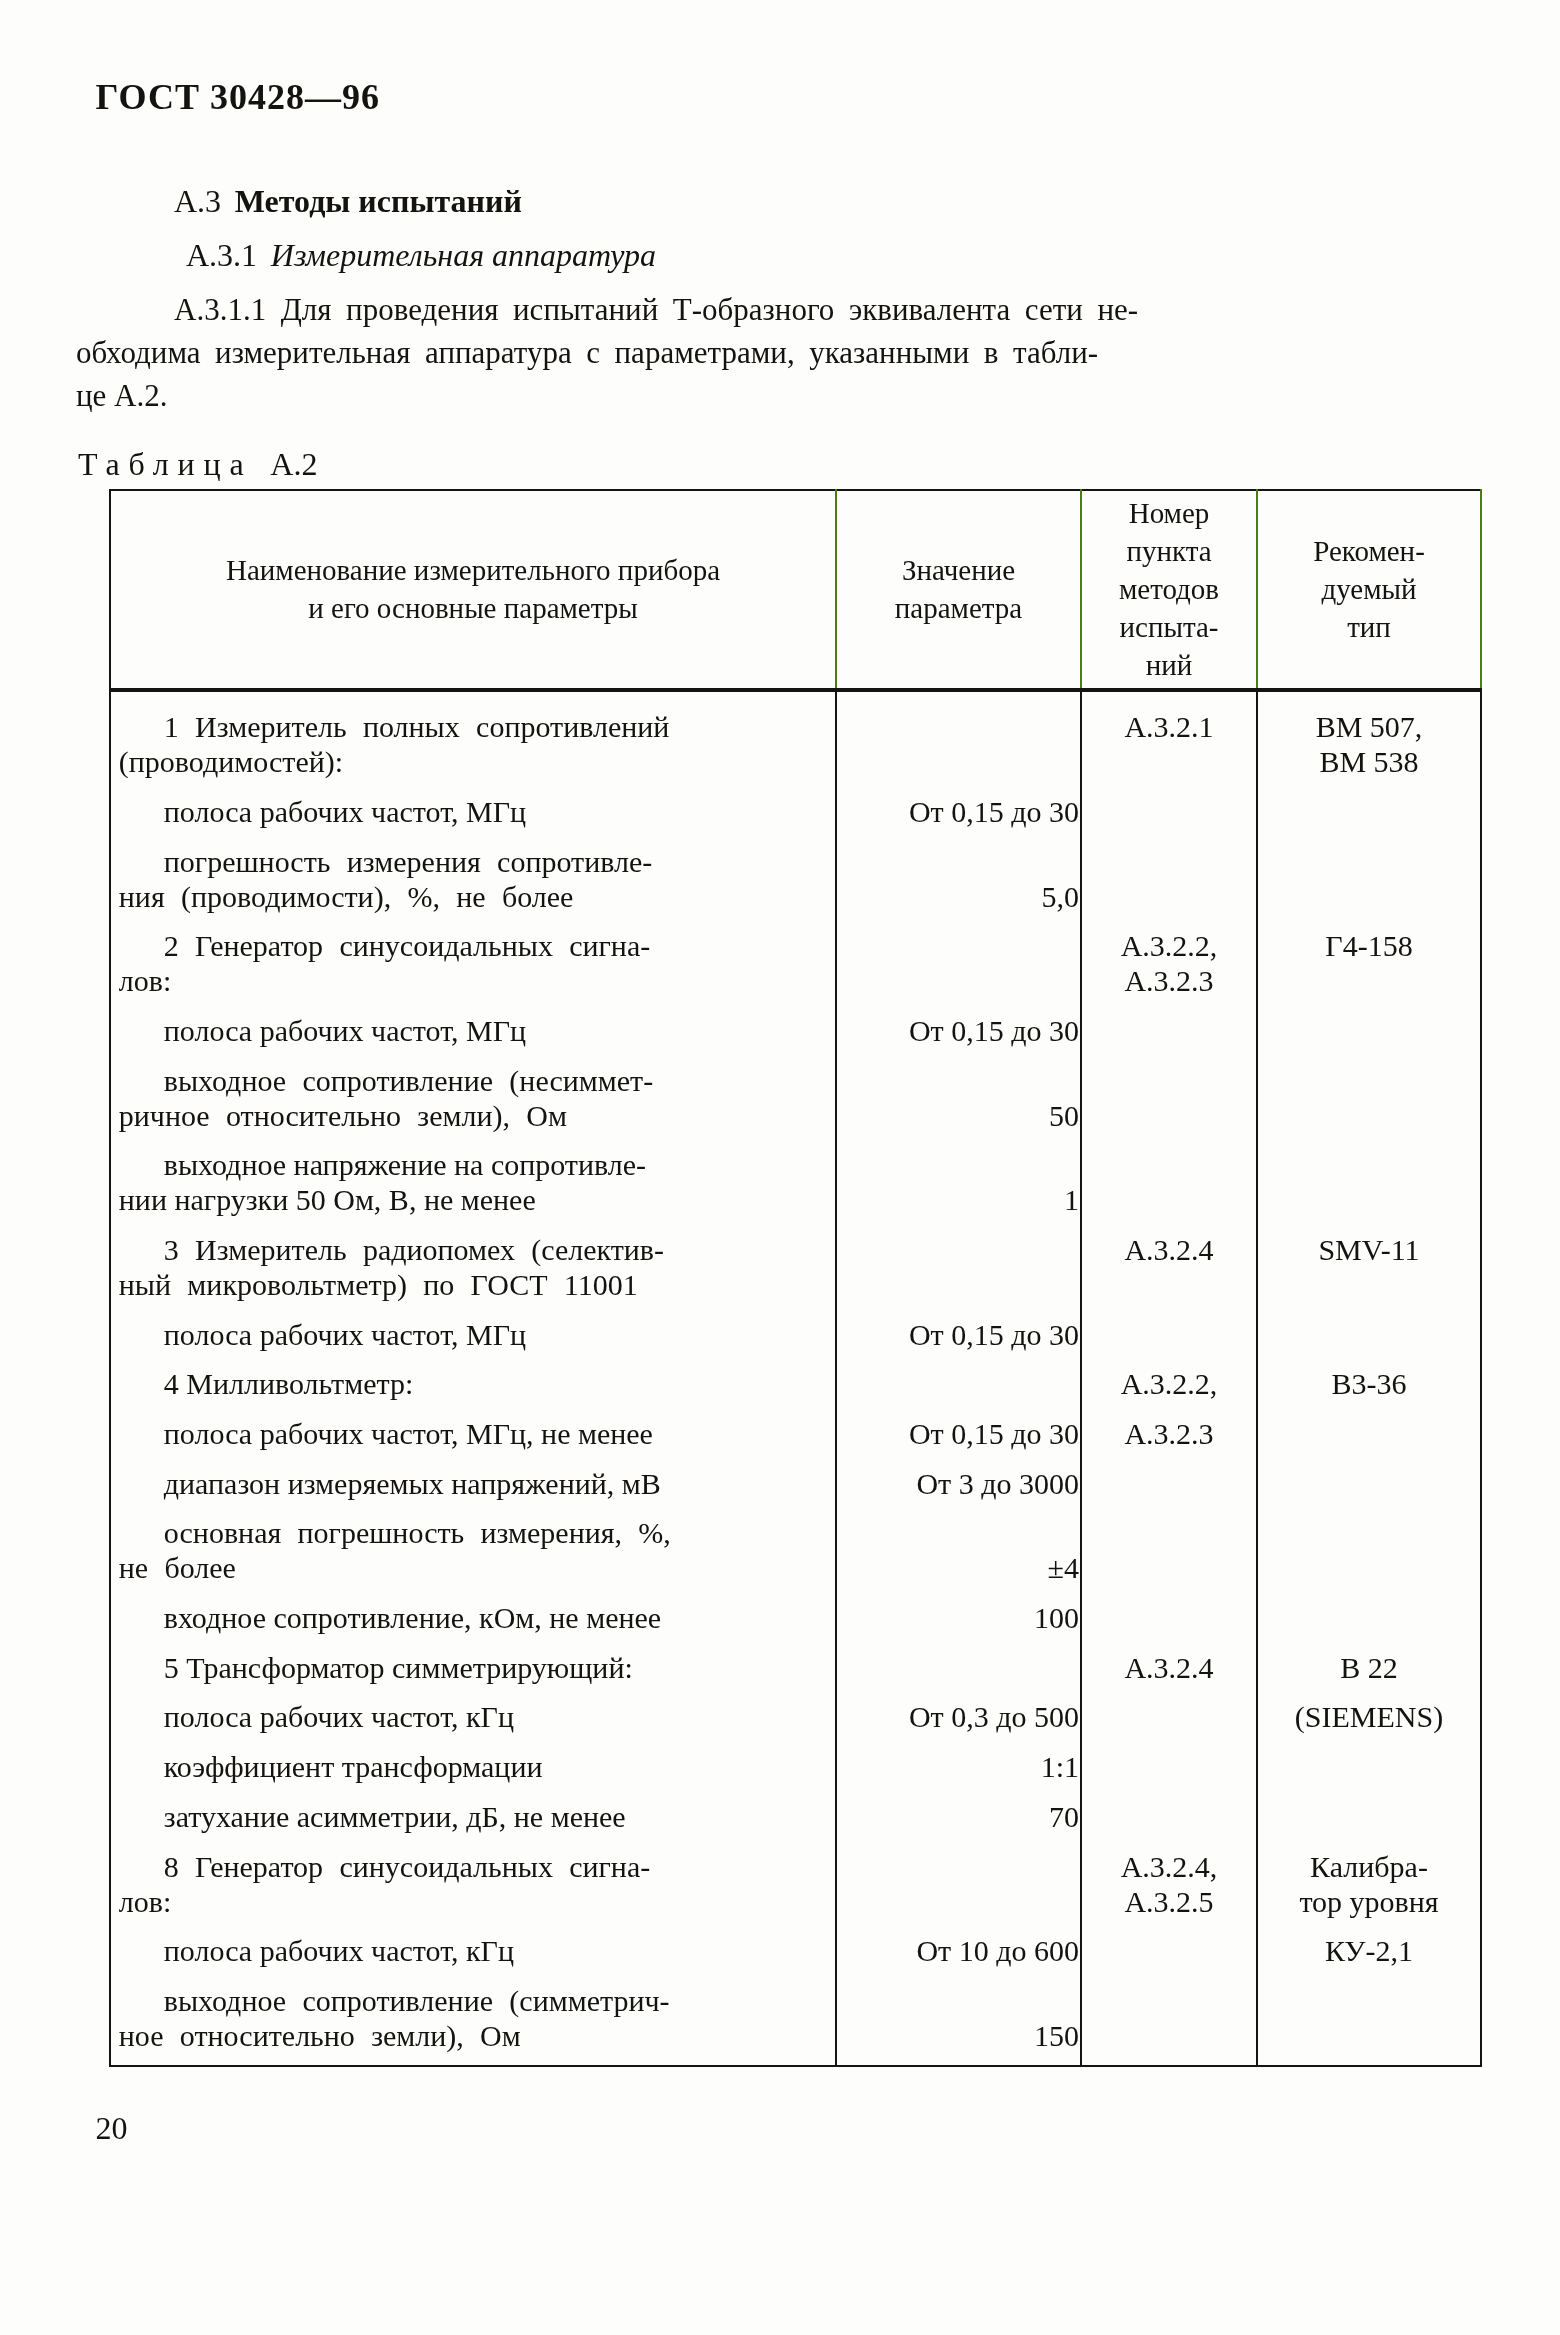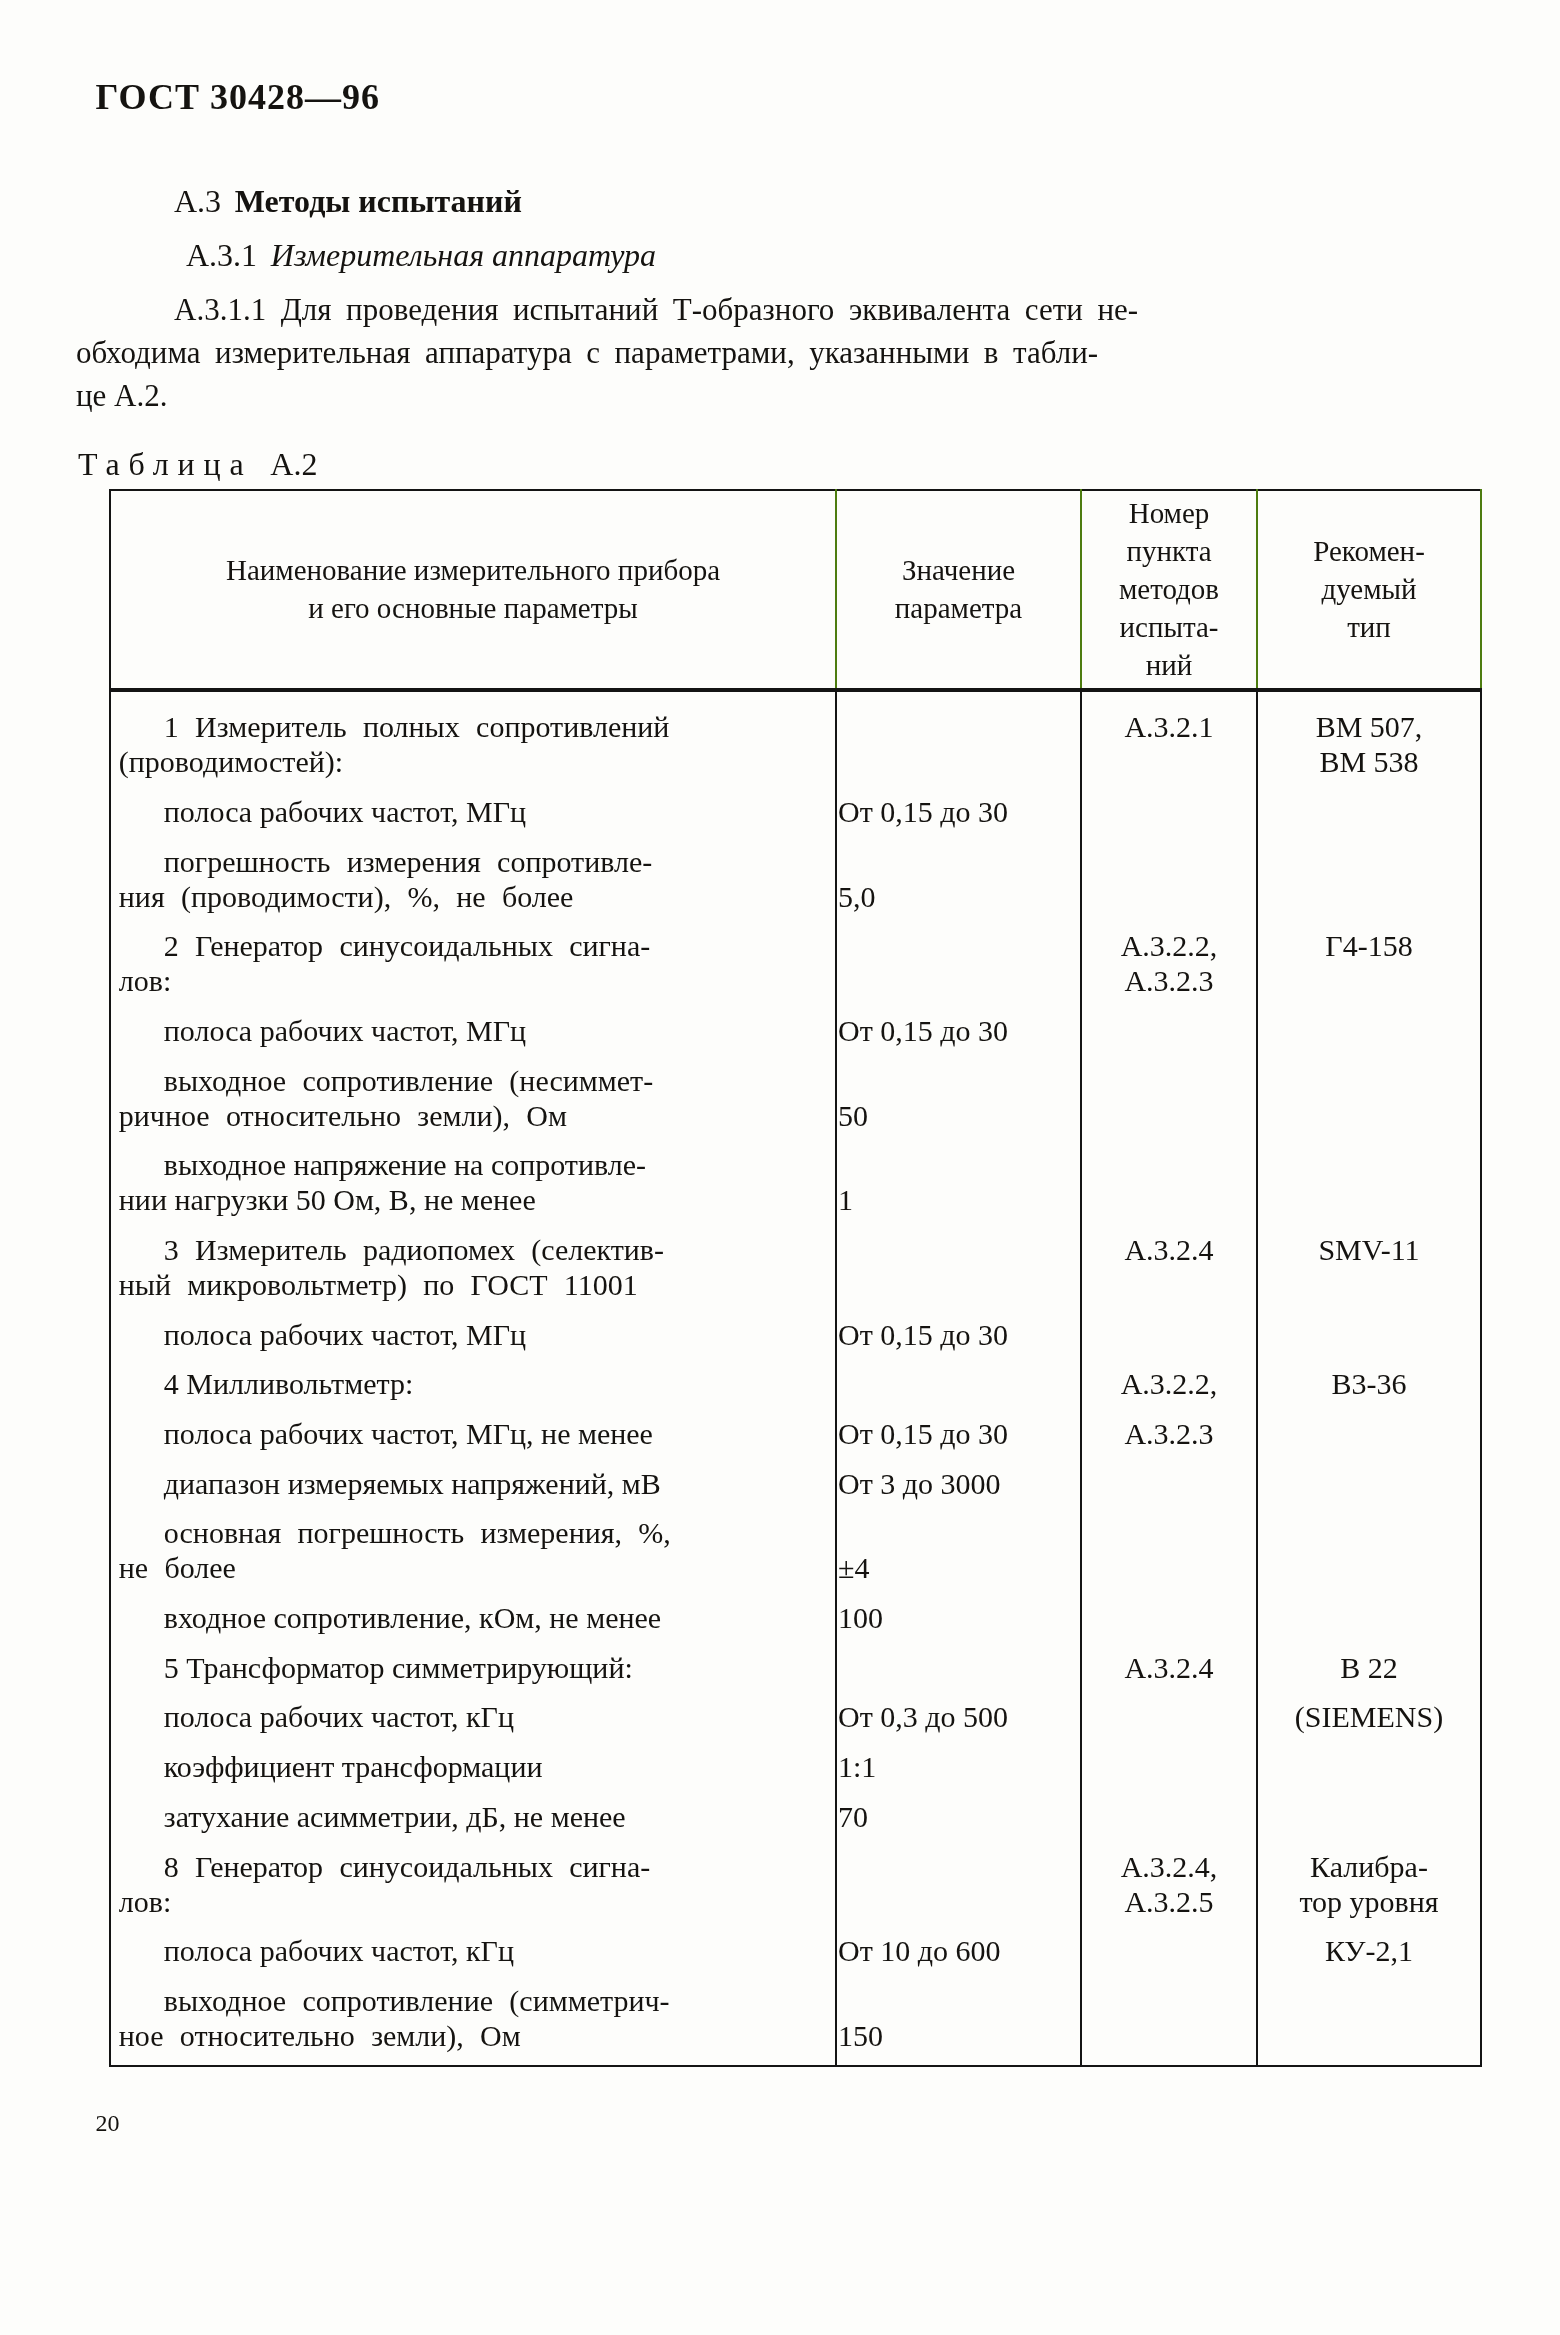--- a/index.html
+++ b/index.html
@@ -53,26 +53,26 @@
     font-size:30px;line-height:35px;
     vertical-align:top;
     border-left:2px solid #141414;border-right:2px solid #141414;
     padding-top:13.7px;
     white-space:pre-line;
   }
   table.t tbody tr:first-child td{padding-top:17.6px;}
   table.t tbody tr:last-child td{padding-bottom:11.7px;}
   td.c-name{text-align:left;padding-left:7.8px;padding-right:25px;text-indent:45px;}
   tr.wide td.c-name{word-spacing:8.8px;}
-  td.c-val{text-align:left;}
+  td.c-val{text-align:right;}
   td.c-val.bottom{vertical-align:bottom;}
   td.c-punkt{text-align:center;}
   td.c-type{text-align:center;}
 
-  .page-number{margin:43px 0 0 19.5px;font-size:24px;}
+  .page-number{margin:43px 0 0 19.5px;font-size:32px;}
 </style>
 </head>
 <body>
 
 <div class="page">
 
   <div class="doc-code">ГОСТ 30428—96</div>
 
   <div class="heading">
     <span class="num">А.3</span><span class="ttl-bold">Методы испытаний</span>

